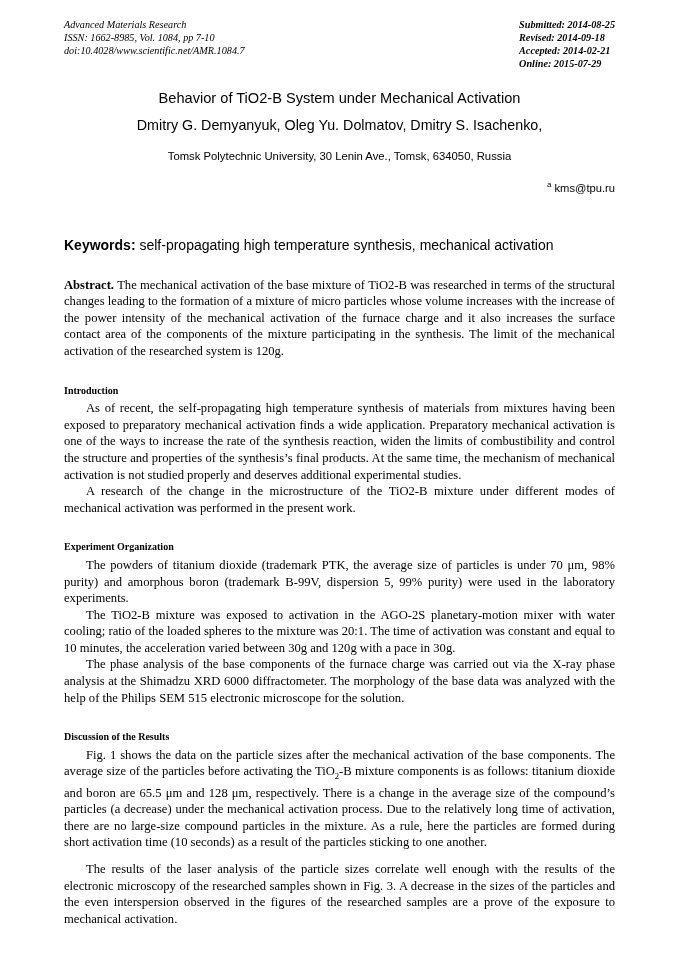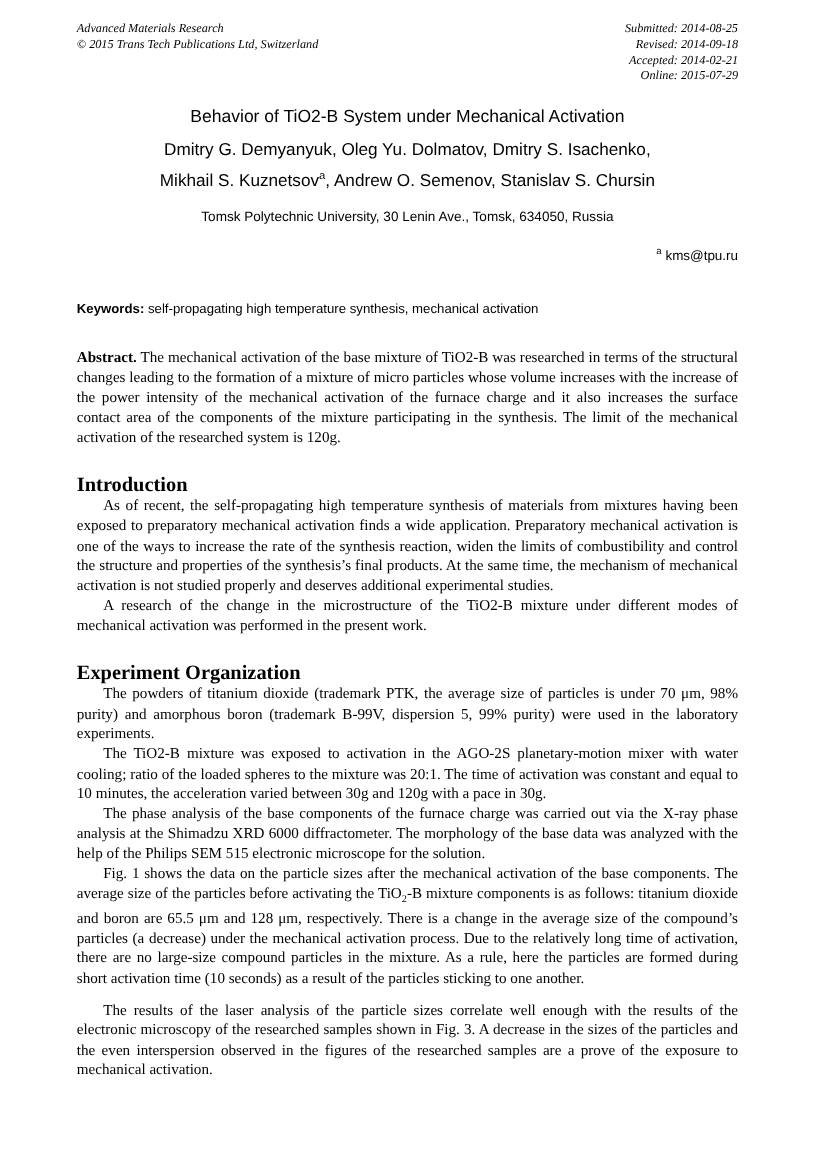--- a/index.html
+++ b/index.html
@@ -31,21 +31,21 @@
   
   .runhead {
     display: flex;
     justify-content: space-between;
     align-items: flex-start;
     font-style: italic;
     font-size: 10.2px;
     line-height: 13.1px;
   }
   .runhead .left, .runhead .right { white-space: nowrap; }
-  .runhead .right { text-align: right; }
+  .runhead .right { text-align: left; font-weight: bold; }
   .runhead div > div { white-space: nowrap; }
 
   
   .title {
     margin-top: 19px;
     text-align: center;
     font-family: "Liberation Sans", "DejaVu Sans", sans-serif;
     font-weight: normal;
     font-size: 14.6px;
     line-height: 18px;
@@ -69,41 +69,41 @@
     margin-top: 13px;
     text-align: right;
     font-family: "Liberation Sans", "DejaVu Sans", sans-serif;
     font-size: 11.2px;
     line-height: 16px;
   }
   .email sup { font-size: 8px; vertical-align: super; }
 
   
   .keywords {
-    margin-top: 29px;
+    margin-top: 42px;
     font-family: "Liberation Sans", "DejaVu Sans", sans-serif;
-    font-size: 11px;
+    font-size: 14px;
     line-height: 15px;
     text-align: left;
   }
   .keywords b { font-weight: bold; }
 
   
   .abstract {
     margin-top: 24px;
     font-size: 12.6px;
     line-height: 16.6px;
     text-align: justify;
   }
   .abstract b { font-weight: bold; }
 
   
   .sec-heading {
     font-weight: bold;
-    font-size: 17px;
+    font-size: 10px;
     line-height: 16.6px;
     margin-top: 23px;
     margin-bottom: 1px;
   }
   p.body {
     margin: 0;
     font-size: 12.6px;
     line-height: 16.6px;
     text-align: justify;
     text-indent: 22px;
@@ -113,51 +113,52 @@
 </style>
 </head>
 <body>
 
 <div class="page">
   <div class="content">
 
     <div class="runhead">
       <div class="left">
         <div>Advanced Materials Research</div>
-        <div>© 2015 Trans Tech Publications Ltd, Switzerland</div>
+        <div>ISSN: 1662-8985, Vol. 1084, pp 7-10</div>
+        <div>doi:10.4028/www.scientific.net/AMR.1084.7</div>
       </div>
       <div class="right">
         <div>Submitted: 2014-08-25</div>
         <div>Revised: 2014-09-18</div>
         <div>Accepted: 2014-02-21</div>
         <div>Online: 2015-07-29</div>
       </div>
     </div>
 
     <div class="title">Behavior of TiO2-B System under Mechanical Activation</div>
 
     <div class="authors">
       <div>Dmitry G. Demyanyuk, Oleg Yu. Dolmatov, Dmitry S. Isachenko,</div>
-      <div><span>Mikhail S. Kuznetsov</span><sup>a</sup><span>, Andrew O. Semenov, Stanislav S. Chursin</span></div>
     </div>
 
     <div class="affiliation">Tomsk Polytechnic University, 30 Lenin Ave., Tomsk, 634050, Russia</div>
 
     <div class="email"><sup>a</sup> <span>kms@tpu.ru</span></div>
 
     <div class="keywords"><b>Keywords:</b> <span>self-propagating high temperature synthesis, mechanical activation</span></div>
 
     <div class="abstract"><b>Abstract.</b> <span>The mechanical activation of the base mixture of TiO2-B was researched in terms of the structural changes leading to the formation of a mixture of micro particles whose volume increases with the increase of the power intensity of the mechanical activation of the furnace charge and it also increases the surface contact area of the components of the mixture participating in the synthesis. The limit of the mechanical activation of the researched system is 120g.</span></div>
 
     <div class="sec-heading">Introduction</div>
     <p class="body">As of recent, the self-propagating high temperature synthesis of materials from mixtures having been exposed to preparatory mechanical activation finds a wide application. Preparatory mechanical activation is one of the ways to increase the rate of the synthesis reaction, widen the limits of combustibility and control the structure and properties of the synthesis’s final products. At the same time, the mechanism of mechanical activation is not studied properly and deserves additional experimental studies.</p>
     <p class="body">A research of the change in the microstructure of the TiO2-B mixture under different modes of mechanical activation was performed in the present work.</p>
 
     <div class="sec-heading">Experiment Organization</div>
     <p class="body">The powders of titanium dioxide (trademark PTK, the average size of particles is under 70 μm, 98% purity) and amorphous boron (trademark B-99V, dispersion 5, 99% purity) were used in the laboratory experiments.</p>
     <p class="body">The TiO2-B mixture was exposed to activation in the AGO-2S planetary-motion mixer with water cooling; ratio of the loaded spheres to the mixture was 20:1. The time of activation was constant and equal to 10 minutes, the acceleration varied between 30g and 120g with a pace in 30g.</p>
     <p class="body">The phase analysis of the base components of the furnace charge was carried out via the X-ray phase analysis at the Shimadzu XRD 6000 diffractometer. The morphology of the base data was analyzed with the help of the Philips SEM 515 electronic microscope for the solution.</p>
 
+    <div class="sec-heading">Discussion of the Results</div>
     <p class="body"><span>Fig. 1 shows the data on the particle sizes after the mechanical activation of the base components. The average size of the particles before activating the TiO</span><sub>2</sub><span>-B mixture components is as follows: titanium dioxide and boron are 65.5 μm and 128 μm, respectively. There is a change in the average size of the compound’s particles (a decrease) under the mechanical activation process. Due to the relatively long time of activation, there are no large-size compound particles in the mixture. As a rule, here the particles are formed during short activation time (10 seconds) as a result of the particles sticking to one another.</span></p>
     <p class="body gap">The results of the laser analysis of the particle sizes correlate well enough with the results of the electronic microscopy of the researched samples shown in Fig. 3. A decrease in the sizes of the particles and the even interspersion observed in the figures of the researched samples are a prove of the exposure to mechanical activation.</p>
 
   </div>
 </div>
 
 </body></html>

